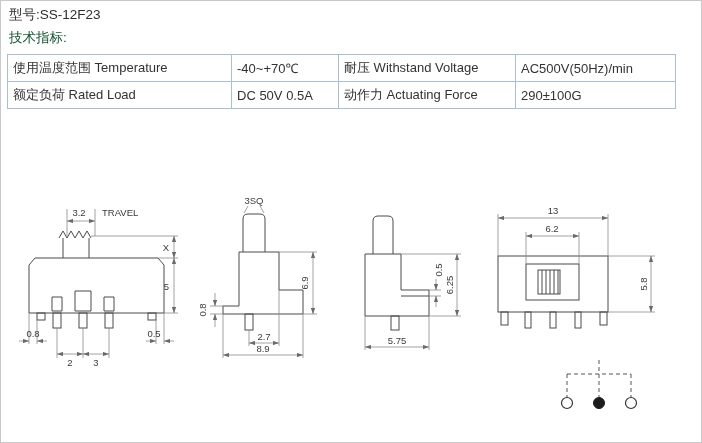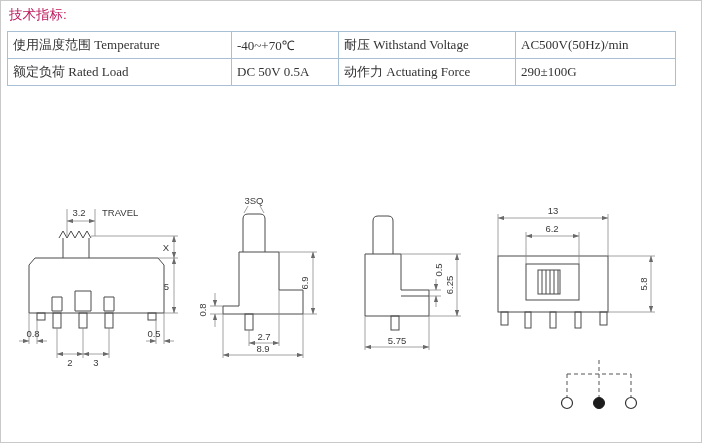--- a/index.html
+++ b/index.html
@@ -13,28 +13,27 @@
     overflow:hidden;
   }
   .model-line {
     padding:5px 0 0 8px;
     font-size:13.5px;
     color:#2e2e2e;
   }
   .spec-title {
     padding:5px 0 0 8px;
     font-size:13.5px;
-    color:#be185d;
+    color:#14532d;
   }
   table.spec-table {
     border-collapse:collapse;
     table-layout:fixed;
     width:668px;
     margin:7px 0 2px 6px;
-    font-family:Liberation Serif, serif;
   }
   table.spec-table td {
     border:1px solid #a9bfd4;
     font-size:13px;
     color:#333333;
     padding:0 0 0 5px;
     height:26px;
     white-space:nowrap;
     overflow:hidden;
   }
@@ -48,20 +47,21 @@
   }
   svg text {
     font-family:"Liberation Sans", sans-serif;
   }
 </style>
 </head>
 <body>
 
 <div class="page">
 
+  <div class="model-line">型号:SS-12F23</div>
   <div class="spec-title">技术指标:</div>
 
   <table class="spec-table">
     <colgroup>
       <col style="width:224px">
         <col style="width:107px">
         <col style="width:177px">
         <col style="width:160px">
     </colgroup>
     <tbody>

